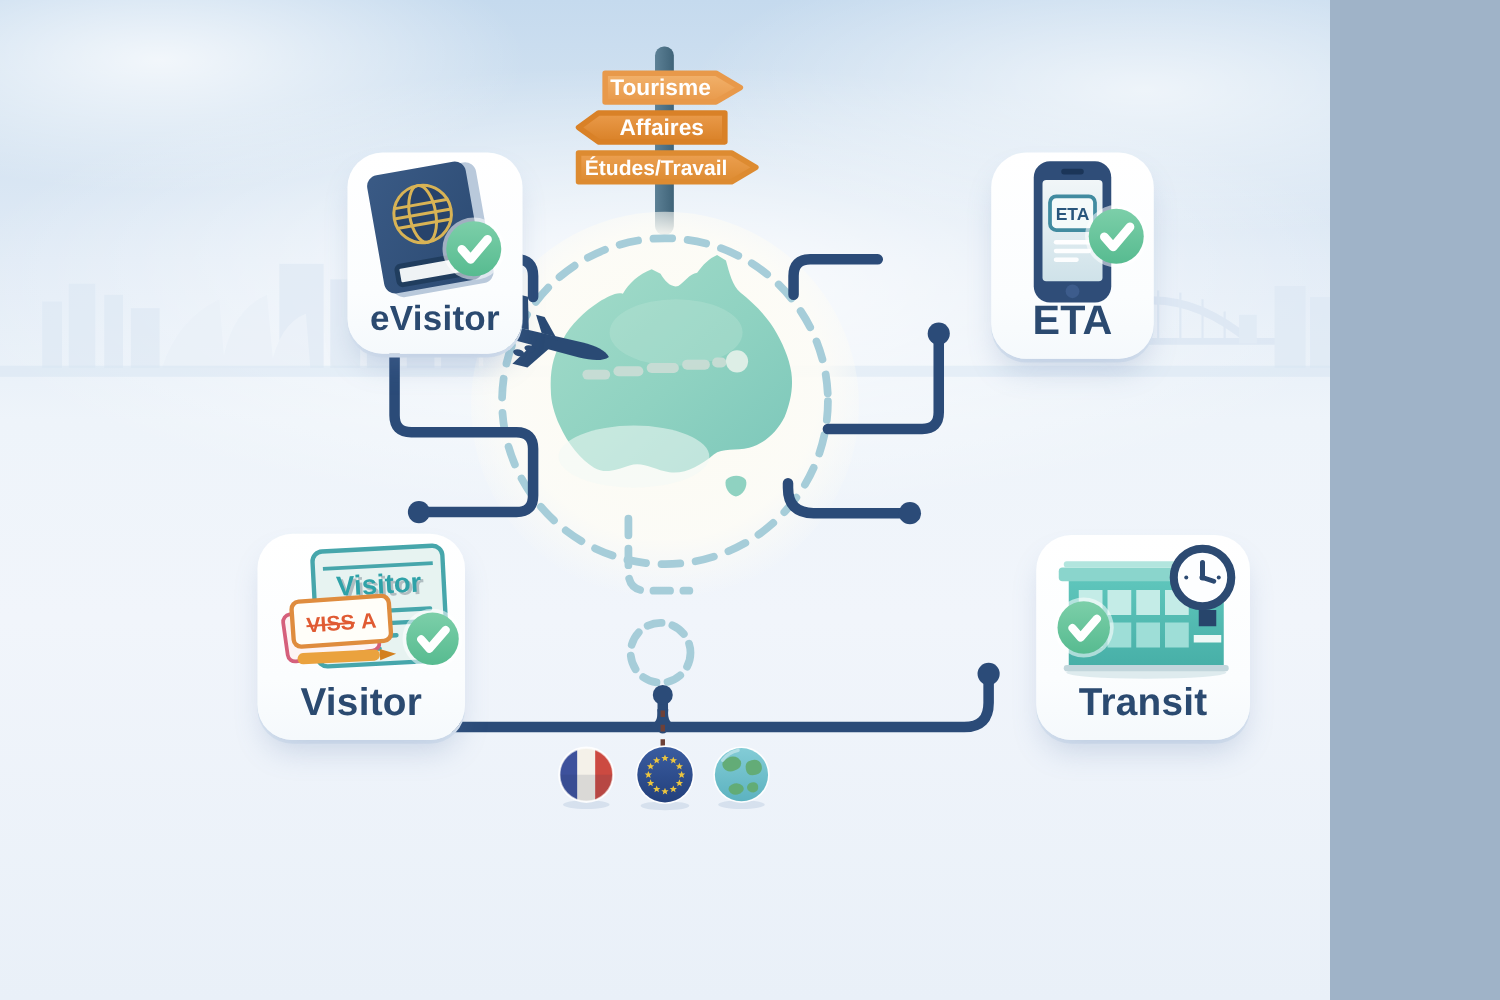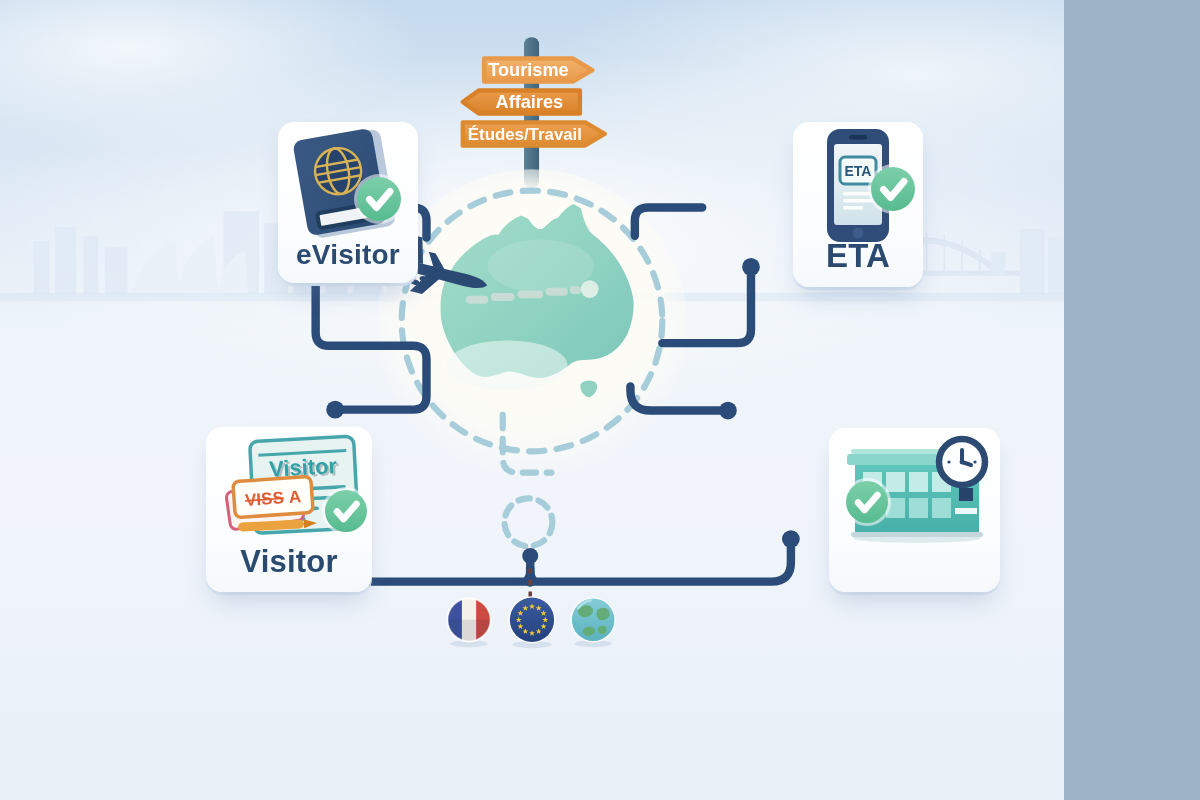--- a/index.html
+++ b/index.html
@@ -8,21 +8,21 @@
     font-family:"Liberation Sans",sans-serif;
     background:
       radial-gradient(420px 150px at 12% 6%, rgba(255,255,255,.75), rgba(255,255,255,0) 70%),
       radial-gradient(520px 170px at 86% 9%, rgba(255,255,255,.65), rgba(255,255,255,0) 70%),
       radial-gradient(760px 240px at 50% 29%, rgba(255,255,255,.85), rgba(255,255,255,0) 75%),
       linear-gradient(180deg,#c5daee 0%,#d2e2f1 12%,#e1ebf6 26%,#eef4fa 42%,#f1f5fb 62%,#e9f0f8 100%);
   }
   #scene{position:absolute;inset:0;pointer-events:none;}
   .card{
     position:absolute;background:linear-gradient(180deg,#ffffff 0%,#fbfdfe 70%,#f5f9fc 100%);
-    border-radius:16px;box-shadow:0 14px 24px -6px rgba(100,130,175,.28), 0 3px 0 #dfe9f4;
+    border-radius:28px;box-shadow:0 14px 24px -6px rgba(100,130,175,.28), 0 3px 0 #dfe9f4;
     display:flex;flex-direction:column;align-items:center;justify-content:flex-end;z-index:3;
   }
   .card svg.icon{position:absolute;top:4px;left:0;}
   .card-label{
     font-weight:bold;color:#2b4a70;text-align:center;width:100%;
     padding-bottom:12px;letter-spacing:.2px;margin-top:20px;
   }
   #card-evisitor .card-label{font-size:28px;}
   #card-eta .card-label{font-size:33px;}
   #card-visitor .card-label{font-size:31px;}
@@ -392,15 +392,16 @@
         <path d="M0,0 V-12" stroke="#2c4a72" stroke-width="4" stroke-linecap="round"></path>
         <path d="M0,0 L9,3" stroke="#2c4a72" stroke-width="4" stroke-linecap="round"></path>
         <circle r="2.4" fill="#2c4a72"></circle>
       </g>
       <g transform="translate(38,70)">
         <circle r="24" fill="#ffffff" opacity=".55"></circle>
         <circle r="21" fill="url(#gGrad4)"></circle>
         <path d="M-9,0.5 L-2.5,8 L10.5,-7" stroke="#ffffff" stroke-width="6.5" fill="none" stroke-linecap="round" stroke-linejoin="round"></path>
       </g>
     </svg>
+    <div class="card-label">Transit</div>
   </div>
 
 </div>
 
 </body></html>

